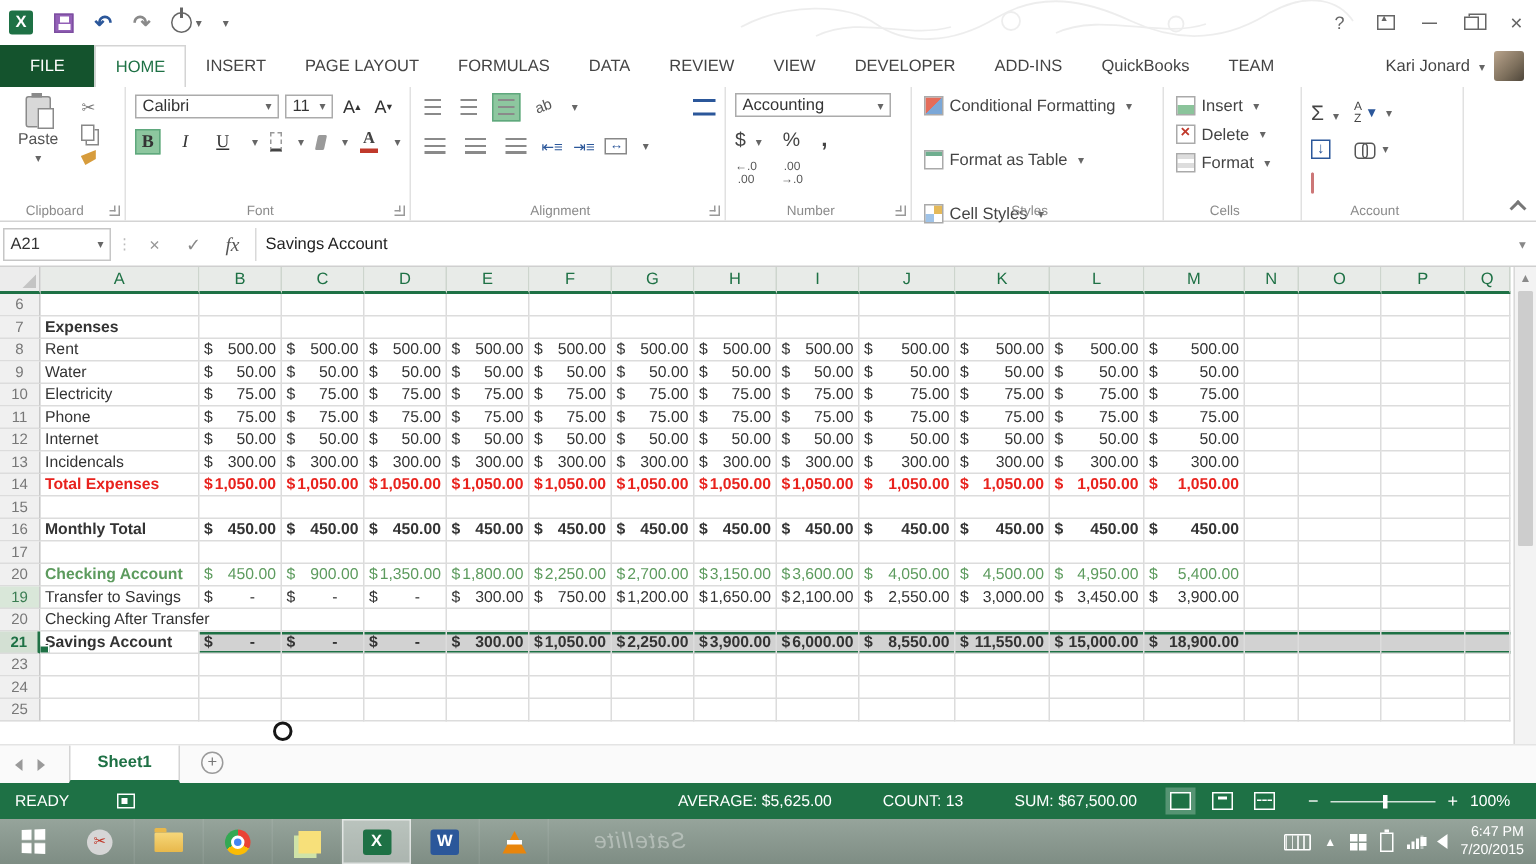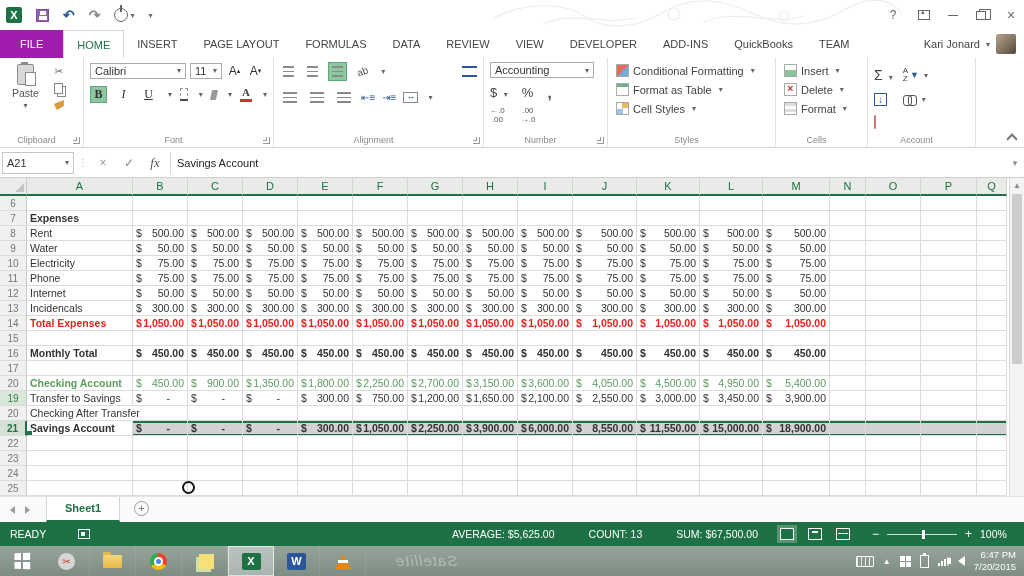--- a/index.html
+++ b/index.html
@@ -24,21 +24,21 @@
 .win-controls .wc{font-size:12px;cursor:default;display:flex;align-items:center;justify-content:center;width:14px;height:14px}
 .box-arrow{width:12px;height:10px;border:1px solid #666;position:relative}
 .box-arrow:after{content:"▴";position:absolute;top:-3px;left:2px;font-size:7px;color:#666}
 .restore{width:10px;height:9px;border:1px solid #666;position:relative;background:#fff}
 .restore:before{content:"";position:absolute;top:-3px;left:2px;width:10px;height:9px;border:1px solid #666;z-index:-1}
 .minus{width:10px;height:1px;background:#666}
 
 
 .tabrow{height:28px;display:flex;align-items:stretch;background:#fff;padding-right:8px}
 .tab{padding:0 13px;font-size:11px;color:#444;display:flex;align-items:center;cursor:default}
-.tab.file{background:#a21caf;color:#fff;padding:0 20px}
+.tab.file{background:#14532d;color:#fff;padding:0 20px}
 .tab.active{color:#1e7145;border:1px solid #d4d4d4;border-bottom:1px solid #fff;background:#fff;margin-bottom:-1px}
 .account{margin-left:auto;display:flex;align-items:center;gap:6px;font-size:11px;color:#444}
 .avatar{width:20px;height:20px;border-radius:2px;background:linear-gradient(135deg,#b9a48c,#7d6f5c 60%,#4e463a)}
 
 
 .ribbon{height:90px;background:#fff;border-bottom:1px solid #d4d4d4;display:flex;position:relative;font-size:11px;color:#444}
 .rgroup{position:relative;border-right:1px solid #e1e1e1;padding:4px 6px 16px 6px;display:flex}
 .glabel{position:absolute;bottom:2px;left:0;right:10px;text-align:center;font-size:9px;color:#8a8a8a}
 .dlg{position:absolute;bottom:3px;right:3px;width:7px;height:7px;border-right:1px solid #999;border-bottom:1px solid #999}
 .dlg:before{content:"";position:absolute;right:2px;bottom:2px;width:3px;height:3px;border-right:1px solid #999;border-bottom:1px solid #999}
@@ -349,21 +349,21 @@
         <div class="hrow" style="gap:16px;margin-top:2px">
           <span class="decic">←.0<br>.00</span>
           <span class="decic">.00<br>→.0</span>
         </div>
       </div>
       <span class="glabel">Number</span>
       <span class="dlg"></span>
     </div>
 
     <div class="rgroup" style="width:168px">
-      <div class="vcol" style="gap:2px">
+      <div class="vcol" style="gap:19px">
         <div class="styles-row">
             <span class="mini cf"></span>
             <span>Conditional Formatting</span>
             <span class="da">▾</span>
           </div>
         <div class="styles-row">
             <span class="mini ft"></span>
             <span>Format as Table</span>
             <span class="da">▾</span>
           </div>
@@ -1198,42 +1198,20 @@
               <span>11,550.00</span>
             </div>
             <div class="cell money b" style="width: 63px; flex: 0 0 auto;">
               <span>$</span>
               <span>15,000.00</span>
             </div>
             <div class="cell money b" style="width: 67px; flex: 0 0 auto;">
               <span>$</span>
               <span>18,900.00</span>
             </div>
-            <div class="cell" style="width: 36px; flex: 0 0 auto;"></div>
-            <div class="cell" style="width: 55px; flex: 0 0 auto;"></div>
-            <div class="cell" style="width: 56px; flex: 0 0 auto;"></div>
-            <div class="cell" style="width: 30px; flex: 0 0 auto;"></div>
-          </div>
-        </div>
-        <div class="grow">
-          <div class="rowhead">22</div>
-          <div class="cells">
-            <div class="cell cell-label " style="width: 106px; flex: 0 0 auto;"></div>
-            <div class="cell" style="width: 55px; flex: 0 0 auto;"></div>
-            <div class="cell" style="width: 55px; flex: 0 0 auto;"></div>
-            <div class="cell" style="width: 55px; flex: 0 0 auto;"></div>
-            <div class="cell" style="width: 55px; flex: 0 0 auto;"></div>
-            <div class="cell" style="width: 55px; flex: 0 0 auto;"></div>
-            <div class="cell" style="width: 55px; flex: 0 0 auto;"></div>
-            <div class="cell" style="width: 55px; flex: 0 0 auto;"></div>
-            <div class="cell" style="width: 55px; flex: 0 0 auto;"></div>
-            <div class="cell" style="width: 64px; flex: 0 0 auto;"></div>
-            <div class="cell" style="width: 63px; flex: 0 0 auto;"></div>
-            <div class="cell" style="width: 63px; flex: 0 0 auto;"></div>
-            <div class="cell" style="width: 67px; flex: 0 0 auto;"></div>
             <div class="cell" style="width: 36px; flex: 0 0 auto;"></div>
             <div class="cell" style="width: 55px; flex: 0 0 auto;"></div>
             <div class="cell" style="width: 56px; flex: 0 0 auto;"></div>
             <div class="cell" style="width: 30px; flex: 0 0 auto;"></div>
           </div>
         </div>
         <div class="grow">
           <div class="rowhead">23</div>
           <div class="cells">
             <div class="cell cell-label " style="width: 106px; flex: 0 0 auto;"></div>

